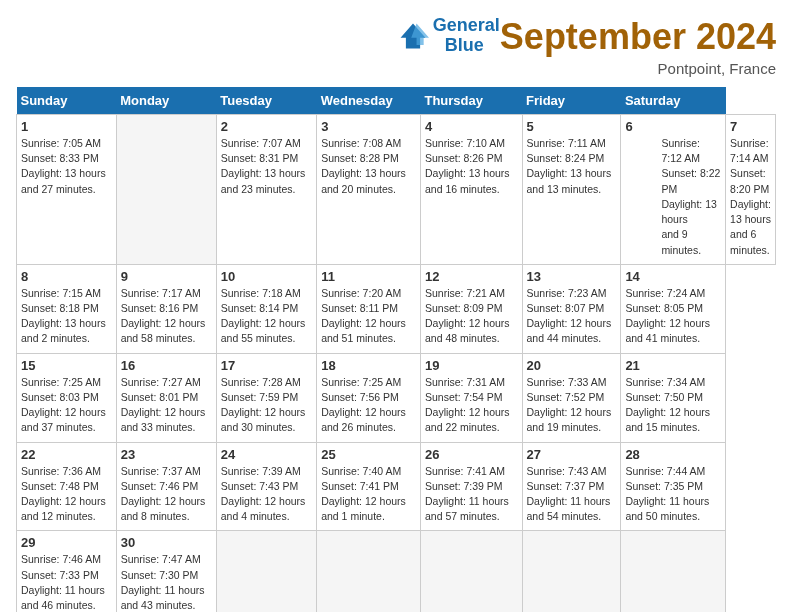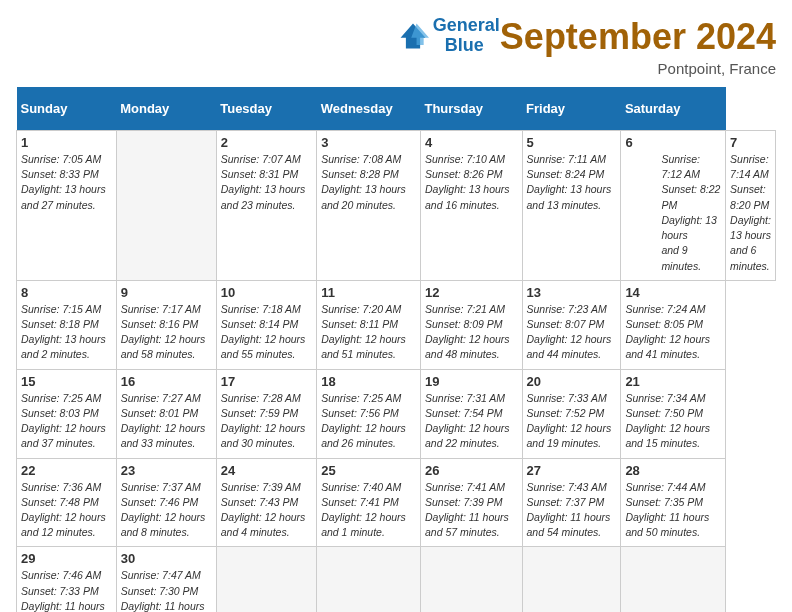--- a/index.html
+++ b/index.html
@@ -49,21 +49,21 @@
       margin-top: 2px;
     }
     table {
       width: 100%;
       border-collapse: collapse;
       font-size: 11px;
     }
     thead tr th {
       background-color: #1a6faf;
       color: #fff;
-      padding: 14px 4px;
+      padding: 6px 4px;
       text-align: left;
       font-size: 13px;
       font-weight: bold;
     }
     tbody tr td {
       border: 1px solid #ccc;
       vertical-align: top;
       padding: 4px 4px 6px 4px;
       width: 14.28%;
       min-height: 70px;
@@ -75,21 +75,20 @@
       font-size: 13px;
       font-weight: bold;
       color: #333;
       display: block;
       margin-bottom: 2px;
     }
     .day-info {
       color: #333;
       line-height: 1.45;
       font-size: 10.5px;
-      font-style: italic;
     }
   </style>
 </head>
 <body>
 
 <div class="header">
   <div class="logo">
     <svg class="logo-icon" viewBox="0 0 36 36" width="36" height="36">
       <polygon points="18,4 32,20 26,20 26,32 10,32 10,20 4,20" fill="#1a6faf"></polygon>
       <polygon points="22,4 36,20 30,20 30,28 22,28 22,20 16,20" fill="#4da6e0" opacity="0.7"></polygon>

